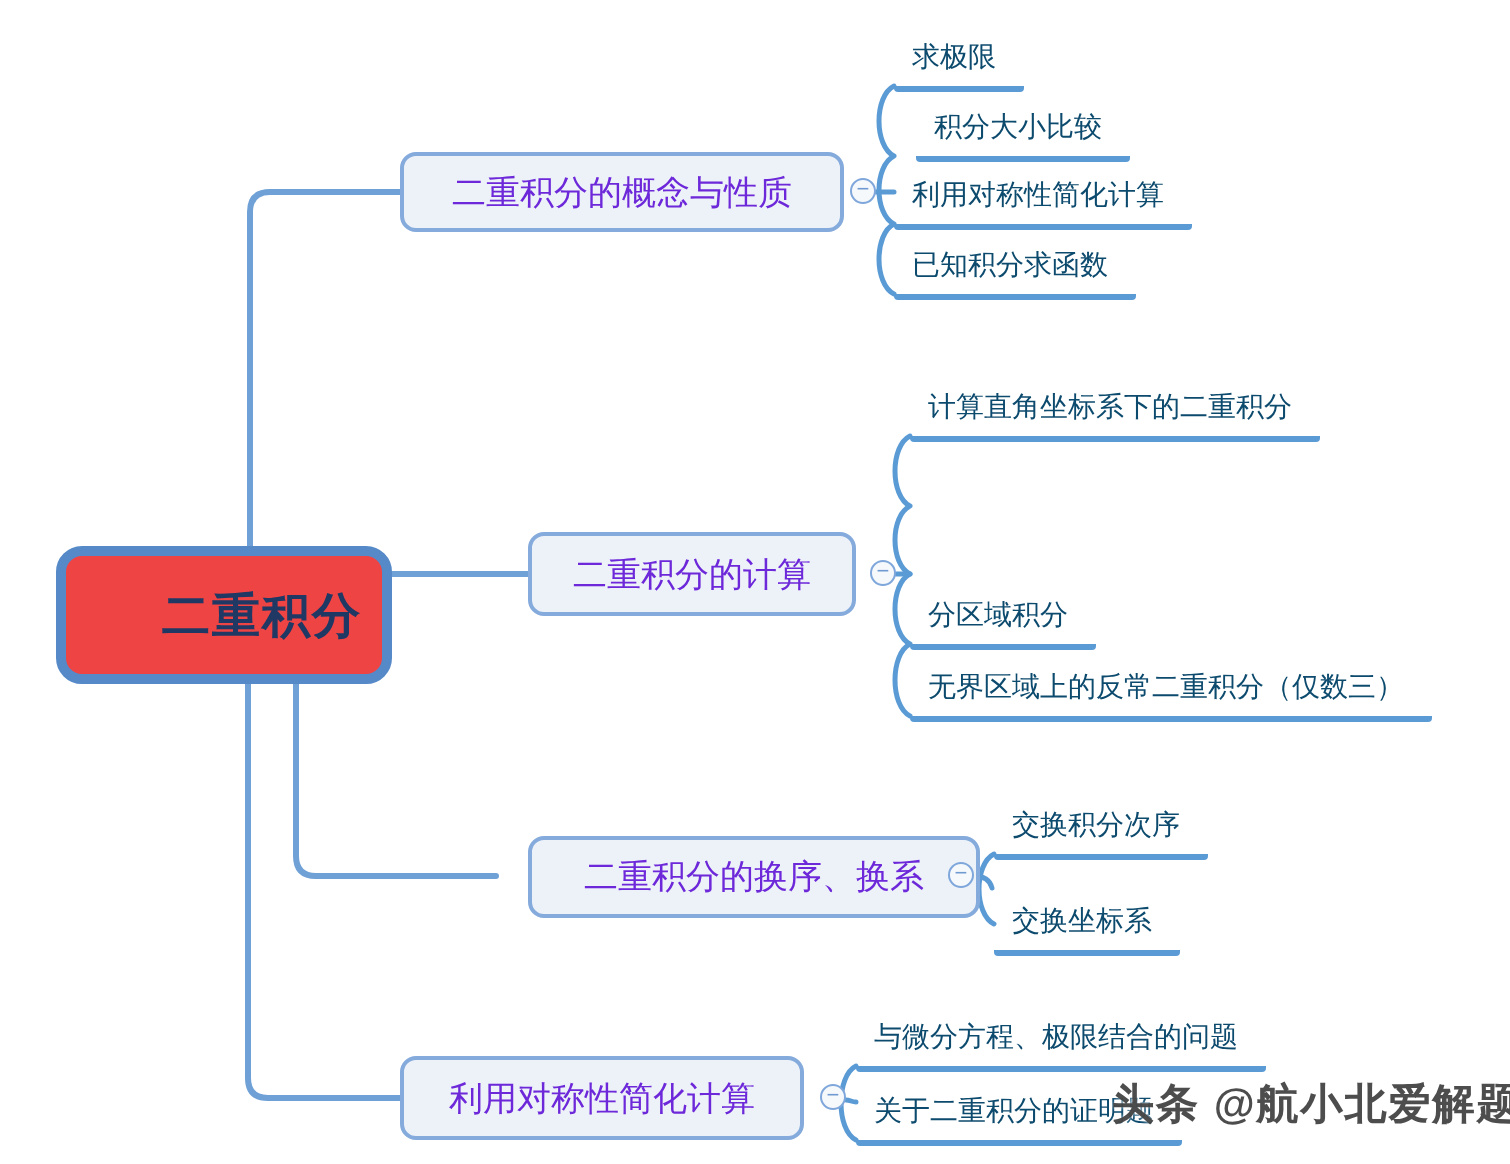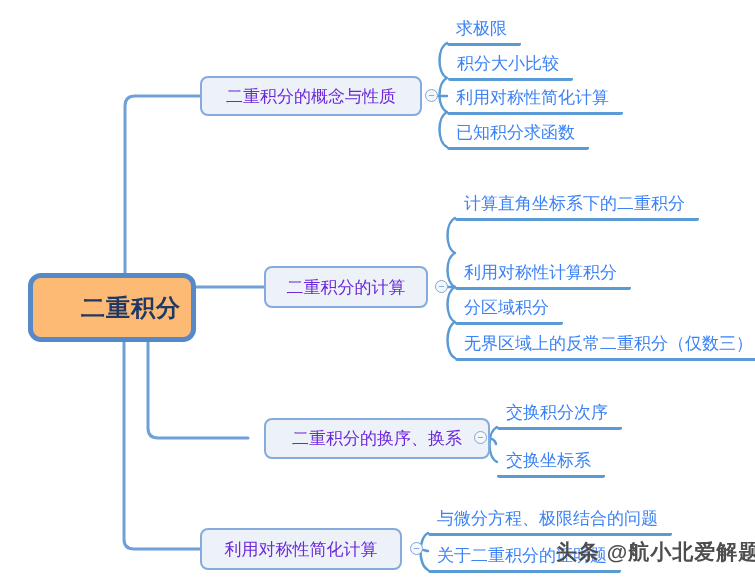--- a/index.html
+++ b/index.html
@@ -12,21 +12,21 @@
   }
   #wires{position:absolute;left:0;top:0;width:755px;height:582px;}
   .node{
     position:absolute;
     display:flex;align-items:center;justify-content:center;
     box-sizing:border-box;
     white-space:nowrap;
   }
   .root-node{
     left:28px;top:273px;width:168px;height:69px;
-    background:#fdba74;
+    background:#ef4444;
     border:5px solid #5589C8;
     border-radius:13px;
     color:#1F3864;
     font-size:24px;font-weight:bold;
     letter-spacing:1px;
     z-index:3;
     padding-left:38px;
   }
   .branch-node{
     background:#EDF2F9;
@@ -54,22 +54,22 @@
   }
   .c1{left:425px;top:89px;}
   .c2{left:435px;top:280px;}
   .c3{left:474px;top:431px;}
   .c4{left:410px;top:542px;}
   .leaf{
     position:absolute;
     box-sizing:border-box;
     padding:3px 14px 5px 9px;
     line-height:19px;
-    font-size:17px;
-    color:#3b82f6;
+    font-size:14px;
+    color:#0c4a6e;
     border-bottom:3px solid #5B9BD5;
     border-radius:0 0 2px 2px;
     white-space:nowrap;
     z-index:2;
   }
   .watermark{
     position:absolute;
     left:556px;top:538px;
     font-size:21px;
     font-weight:600;
@@ -130,26 +130,25 @@
       <span>−</span>
     </div>
   <div class="collapse c3">
       <span>−</span>
     </div>
   <div class="collapse c4">
       <span>−</span>
     </div>
 
   <div class="leaf" style="left:447px;top:16px;">求极限</div>
-  <div class="leaf" style="left:448px;top:51px;">积分大小比较</div>
+  <div class="leaf" style="left:458px;top:51px;">积分大小比较</div>
   <div class="leaf" style="left:447px;top:85px;">利用对称性简化计算</div>
   <div class="leaf" style="left:447px;top:120px;">已知积分求函数</div>
 
   <div class="leaf" style="left:455px;top:191px;">计算直角坐标系下的二重积分</div>
-  <div class="leaf" style="left:455px;top:260px;">利用对称性计算积分</div>
   <div class="leaf" style="left:455px;top:295px;">分区域积分</div>
   <div class="leaf" style="left:455px;top:331px;text-align:center;">无界区域上的反常二重积分（仅数三）</div>
 
   <div class="leaf" style="left:497px;top:400px;">交换积分次序</div>
   <div class="leaf" style="left:497px;top:435px;margin-top:13px;">交换坐标系</div>
 
   <div class="leaf" style="left:428px;top:506px;">与微分方程、极限结合的问题</div>
   <div class="leaf" style="left:428px;top:543px;">关于二重积分的证明题</div>
 
   <div class="watermark">头条 @航小北爱解题</div>

